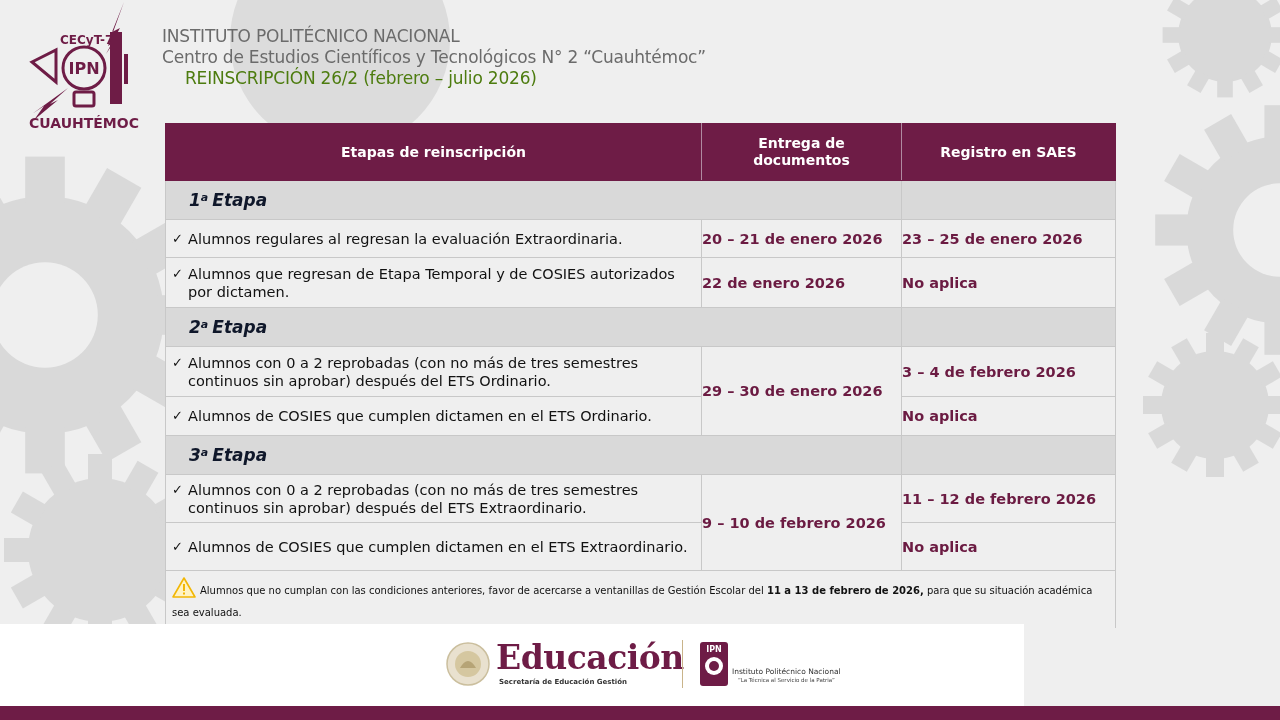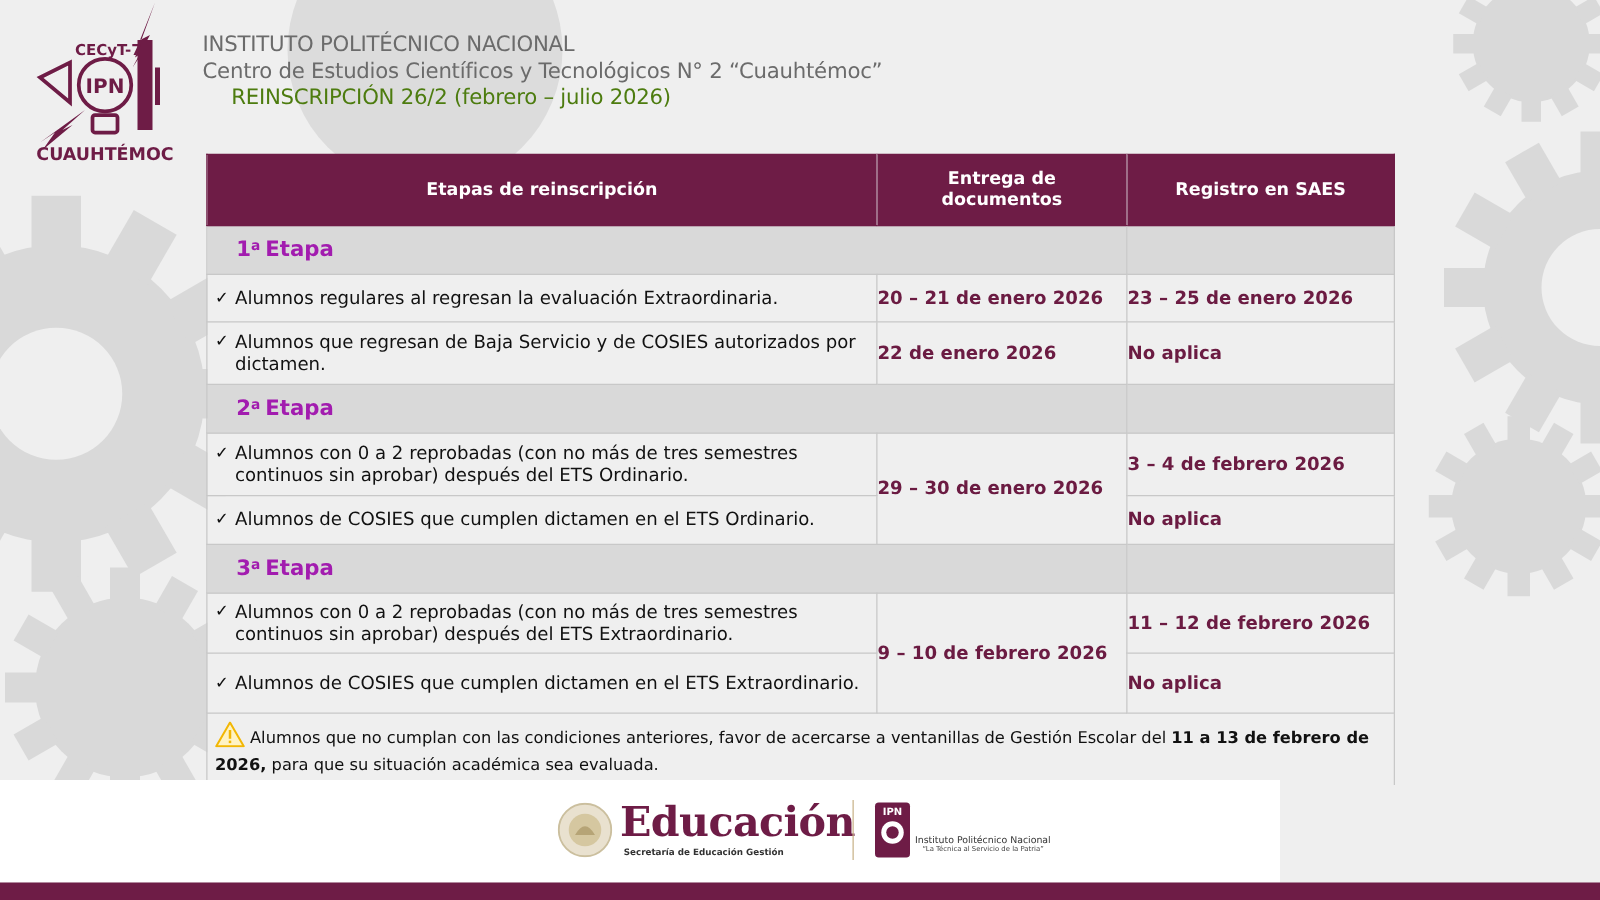--- a/index.html
+++ b/index.html
@@ -24,27 +24,27 @@
   table { width: 950px; border-collapse: collapse; table-layout: fixed; }
   th, td { border: 1px solid #c8c8c8; }
   th {
     background: #6e1c46; color: #fff; font-weight: bold; font-size: 14px;
     line-height: 17px; height: 57px; text-align: center; border-color: #6e1c46;
     border-right: 1px solid #b08aa0;
   }
   th:last-child { border-right-color: #6e1c46; }
   td { background: #efefef; font-size: 14.5px; vertical-align: middle; }
   tr.stage td { background: #d9d9d9; height: 39px; }
-  .stage-label { color: #a21caf; font-weight: bold; font-size: 17px; padding-left: 23px; }
+  .stage-label { color: #0f172a; font-weight: bold; font-size: 17px; padding-left: 23px; font-style: italic; }
   .stage-label sup { font-size: 11px; vertical-align: 5px; margin-right: 4px; }
   .item { padding: 4px 4px 4px 6px; line-height: 18px; display: flex; }
   .item .chk { width: 16px; flex: 0 0 16px; font-size: 13px; }
   .item b { font-weight: normal; }
   .date { color: #6b1b42; font-weight: bold; font-size: 14.5px; }
-  .note { padding: 6px 18px 4px 6px; font-size: 13px; line-height: 22px; }
+  .note { padding: 6px 18px 4px 6px; font-size: 10px; line-height: 22px; }
   .warn { display: inline-block; vertical-align: -4px; margin-right: 4px; }
 
   
   .footer { position: absolute; left: 0; top: 624px; width: 1024px; height: 82px; background: #ffffff; z-index: 3; }
   .bottom-bar { position: absolute; left: 0; top: 706px; width: 1280px; height: 14px; background: #6e1c46; z-index: 3; }
   .sep { position: absolute; left: 682px; top: 16px; width: 1px; height: 48px; background: #c9b48a; }
   .edu-word { position: absolute; left: 496px; top: 14px; font-family: "DejaVu Serif", serif; font-size: 33px; color: #6e1c46; font-weight: bold; letter-spacing: -0.5px; }
   .edu-sub { position: absolute; left: 499px; top: 54px; font-size: 7px; color: #333; font-weight: bold; }
   .ipn-name { position: absolute; left: 732px; top: 43px; font-size: 7.5px; color: #333; }
   .ipn-motto { position: absolute; left: 738px; top: 53px; font-size: 5.5px; color: #444; }
@@ -138,21 +138,21 @@
               <span><span>Alumnos </span><b>regulares</b><span> al regresan la evaluación </span><b>Extraordinaria</b><span>.</span></span>
             </div>
           </td>
           <td class="date">20 – 21 de enero 2026</td>
           <td class="date">23 – 25 de enero 2026</td>
         </tr>
         <tr style="height: 50px;">
           <td>
             <div class="item">
               <span class="chk">✓</span>
-              <span><span>Alumnos que regresan de </span><b>Baja Servicio</b><span> y de </span><b>COSIES autorizados por dictamen.</b></span>
+              <span><span>Alumnos que regresan de </span><b>Etapa Temporal</b><span> y de </span><b>COSIES autorizados por dictamen.</b></span>
             </div>
           </td>
           <td class="date">22 de enero 2026</td>
           <td class="date">No aplica</td>
         </tr>
         <tr class="stage">
           <td colspan="2">
             <div class="stage-label"><span>2</span><sup>a</sup><span>Etapa</span></div>
           </td>
           <td></td>

